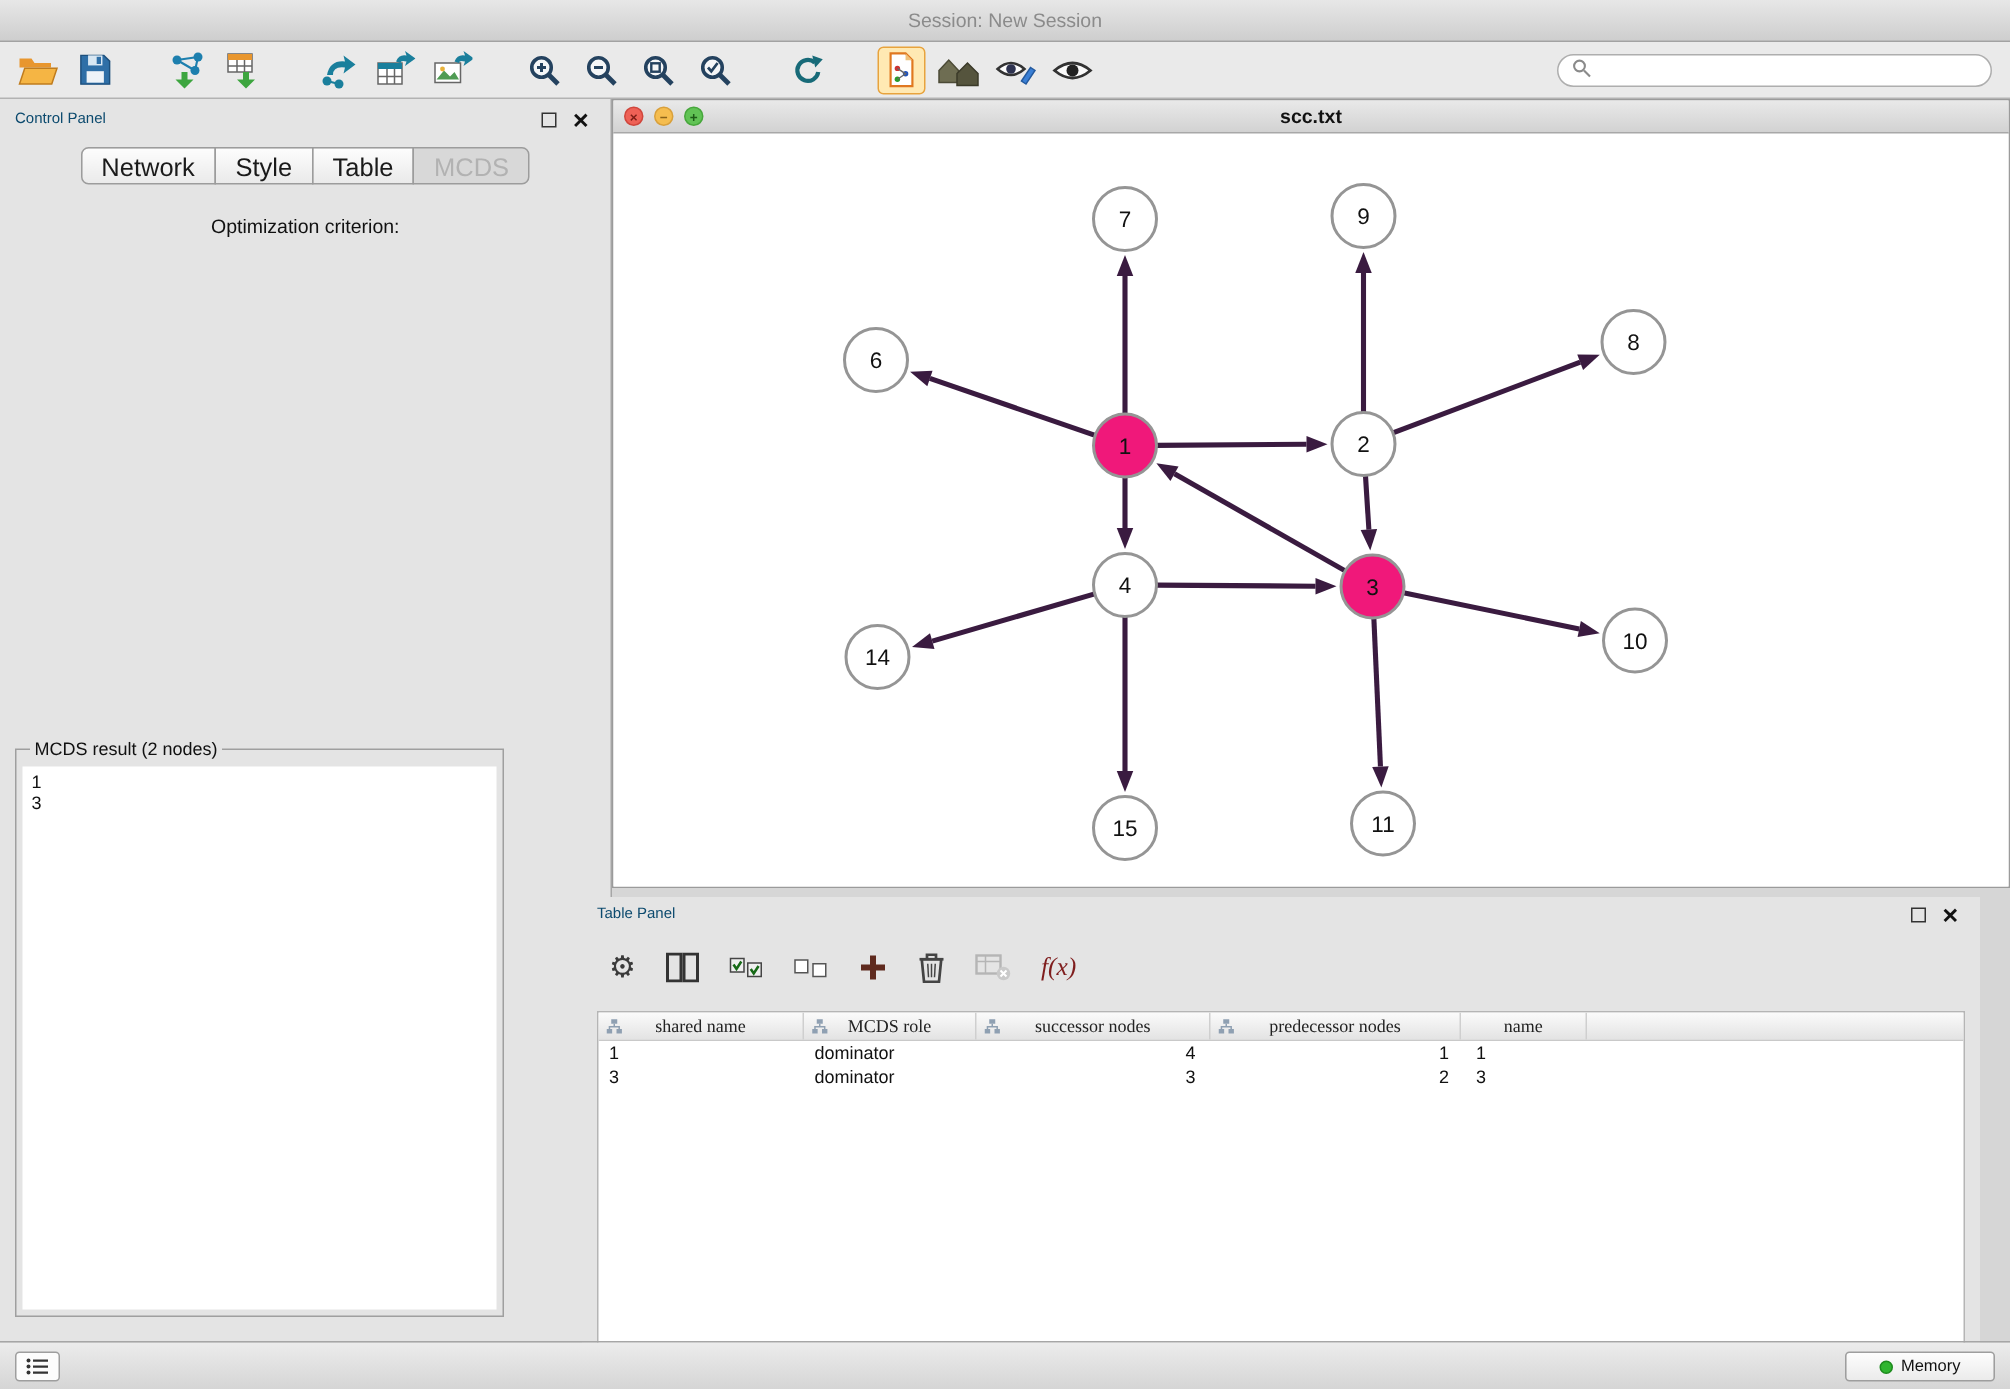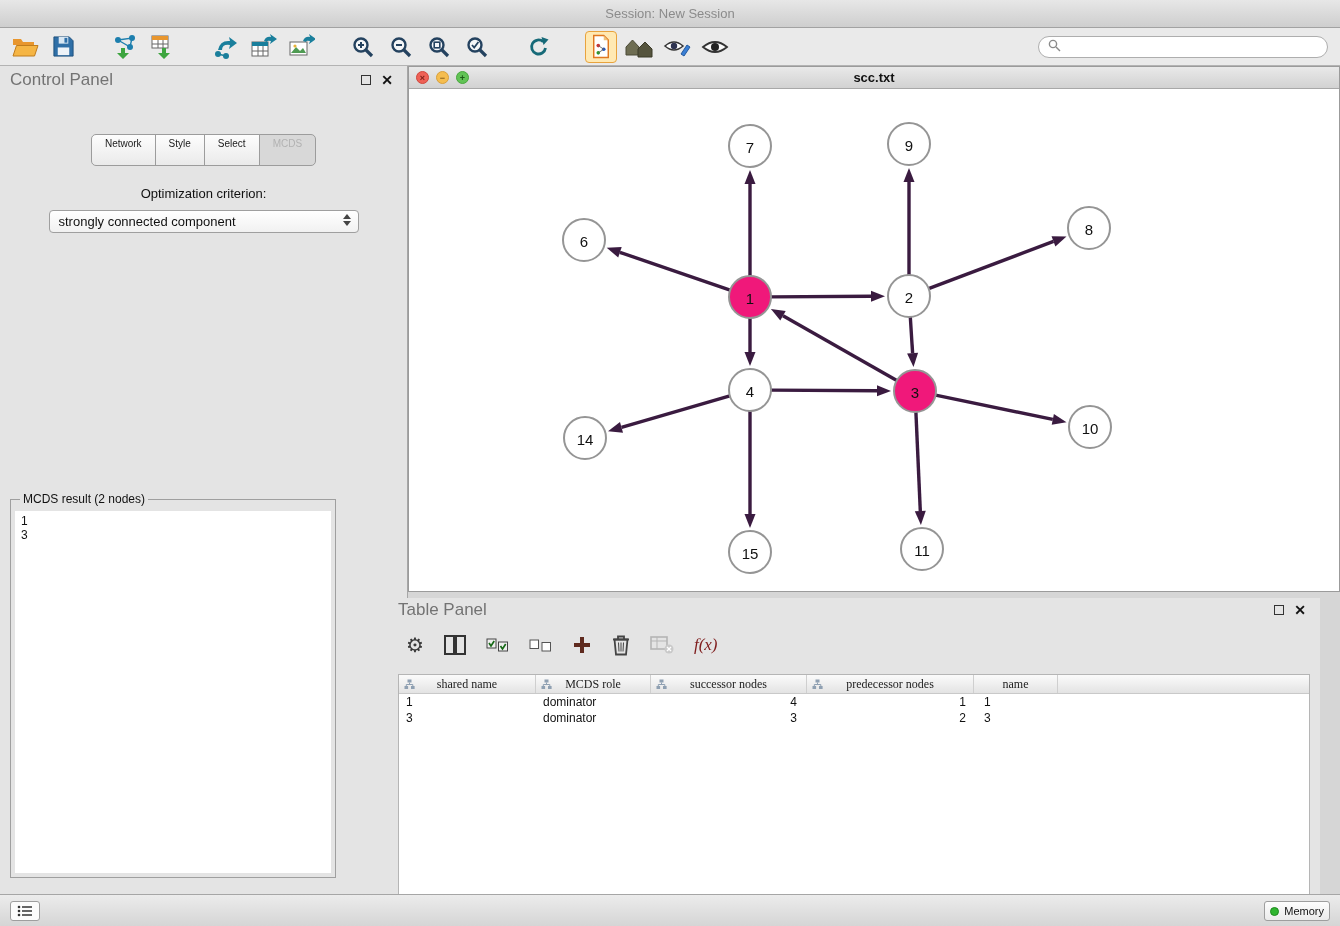--- a/index.html
+++ b/index.html
@@ -39,33 +39,33 @@
     display:flex; align-items:center; padding:0 9px; gap:5px;
   }
   .search-box input { border:none; outline:none; flex:1; font-size:12px; background:transparent; font-family:"Liberation Sans",sans-serif; }
 
   
   .control-panel {
     position:absolute; left:0; top:66px; width:408px; height:828px;
     background:#e4e4e4; border-right:1px solid #a6a6a6;
   }
   .panel-header { height:28px; position:relative; }
-  .panel-title { position:absolute; left:10px; top:0; line-height:28px; font-size:17px; color:#737373; }
+  .panel-title { position:absolute; left:10px; top:0; line-height:28px; font-size:10px; color:#0c4a6e; }
   .float-btn {
     position:absolute; right:36px; top:9px; width:10px; height:10px;
     border:1.5px solid #333; background:transparent;
   }
   .close-btn {
     position:absolute; right:14px; top:5px; font-size:14px; font-weight:bold; color:#111; line-height:18px;
   }
   .tabs { display:flex; justify-content:center; padding-top:4px; }
   .tab {
-    font-size:10px; padding:3px 13px 16px;
+    font-size:17px; padding:3px 13px 0;
     background:linear-gradient(#fdfdfd,#eaeaea);
-    border:1px solid #9c9c9c; margin-left:-1px; color:#1a1a1a; white-space:nowrap;margin-top:36px;
+    border:1px solid #9c9c9c; margin-left:-1px; color:#1a1a1a; white-space:nowrap;
   }
   .tab:first-child { border-radius:5px 0 0 5px; margin-left:0; }
   .tab:last-child { border-radius:0 5px 5px 0; }
   .tab.active { background:#d8d8d8; color:#b2b2b2; }
 
   .opt-label { text-align:center; margin-top:20px; font-size:13px; }
   .criterion-select {
     width:310px; height:23px; margin:9px auto 0; position:relative;
     border:1px solid #9f9f9f; border-radius:4px;
     background:linear-gradient(#ffffff,#f1f1f1);
@@ -148,21 +148,21 @@
   }
   .panel-list-btn {
     position:absolute; left:10px; top:6px; width:30px; height:20px;
     border:1px solid #9e9e9e; border-radius:3px; background:#fcfcfc;
     display:flex; align-items:center; justify-content:center;
   }
   .memory-btn {
     position:absolute; right:10px; top:6px; height:20px;
     border:1px solid #9e9e9e; border-radius:3px;
     background:linear-gradient(#fdfdfd,#ebebeb);
-    display:flex; align-items:center; gap:5px; padding:0 5px; font-size:11px; color:#111;
+    display:flex; align-items:center; gap:5px; padding:0 22px; font-size:11px; color:#111;
   }
   .green-dot { width:9px; height:9px; border-radius:50%; background:#2fb52f; border:1px solid #1d8a1d; }
 </style>
 </head>
 <body>
 
 <div class="titlebar">
   <span>Session: New Session</span>
 </div>
 
@@ -308,31 +308,24 @@
 
 <div class="control-panel">
   <div class="panel-header">
     <span class="panel-title">Control Panel</span>
     <span class="float-btn"></span>
     <span class="close-btn">✕</span>
   </div>
   <div class="tabs">
     <span class="tab">Network</span>
     <span class="tab">Style</span>
-    <span class="tab">Select</span>
+    <span class="tab">Table</span>
     <span class="tab active">MCDS</span>
   </div>
   <div class="opt-label">Optimization criterion:</div>
-  <div class="criterion-select">
-    <span>strongly connected component</span>
-    <span class="select-arrows">
-        <i class="arrow-up"></i>
-        <i class="arrow-down"></i>
-      </span>
-  </div>
   <fieldset class="result-group">
     <legend>MCDS result (2 nodes)</legend>
     <div class="result-text" id="mcds-result-text">1
 3</div>
   </fieldset>
 </div>
 
 <div class="network-window">
   <div class="net-titlebar">
     <span class="traffic">

